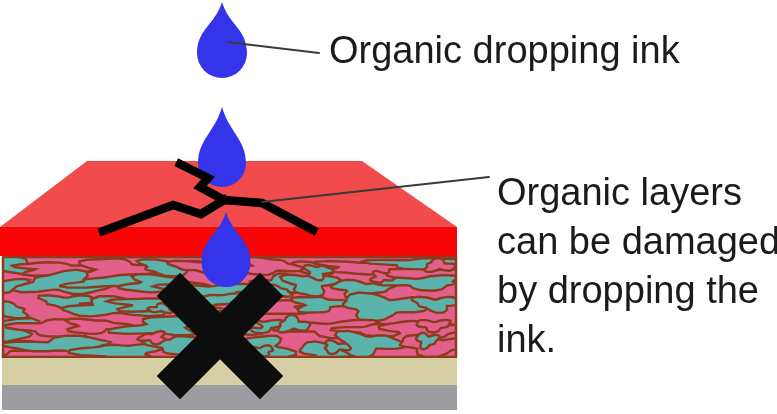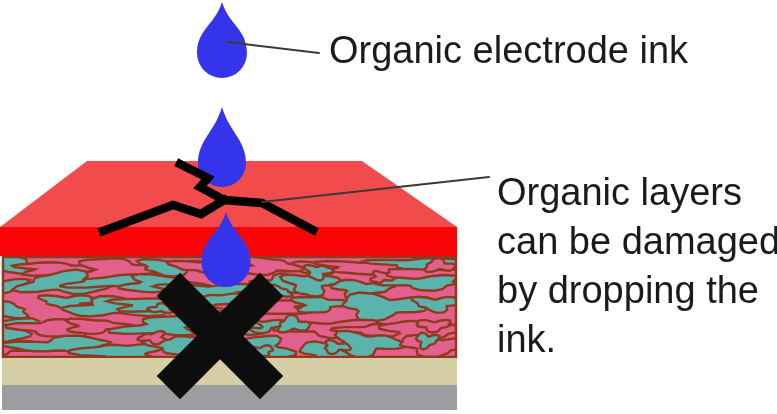--- a/index.html
+++ b/index.html
@@ -130,21 +130,21 @@
 
     <line x1="228" y1="42" x2="319" y2="53" stroke-width="2" stroke-linecap="round" stroke="#3A3A3A"></line>
     <line x1="262" y1="202" x2="489" y2="177" stroke-width="2" stroke-linecap="round" stroke="#3A3A3A"></line>
 
     <g transform="translate(220,336)">
       <rect x="-73" y="-16.5" width="146" height="33" transform="rotate(45)" fill="#0D0D0D"></rect>
       <rect x="-73" y="-16.5" width="146" height="33" transform="rotate(-45)" fill="#0D0D0D"></rect>
     </g>
   </svg>
 
-  <div class="label label-ink">Organic electrode ink</div>
+  <div class="label label-ink">Organic dropping ink</div>
 
   <div class="label label-damage">
     <div>Organic layers</div>
     <div>can be damaged</div>
     <div>by dropping the</div>
     <div>ink.</div>
   </div>
 
 </div>
 

